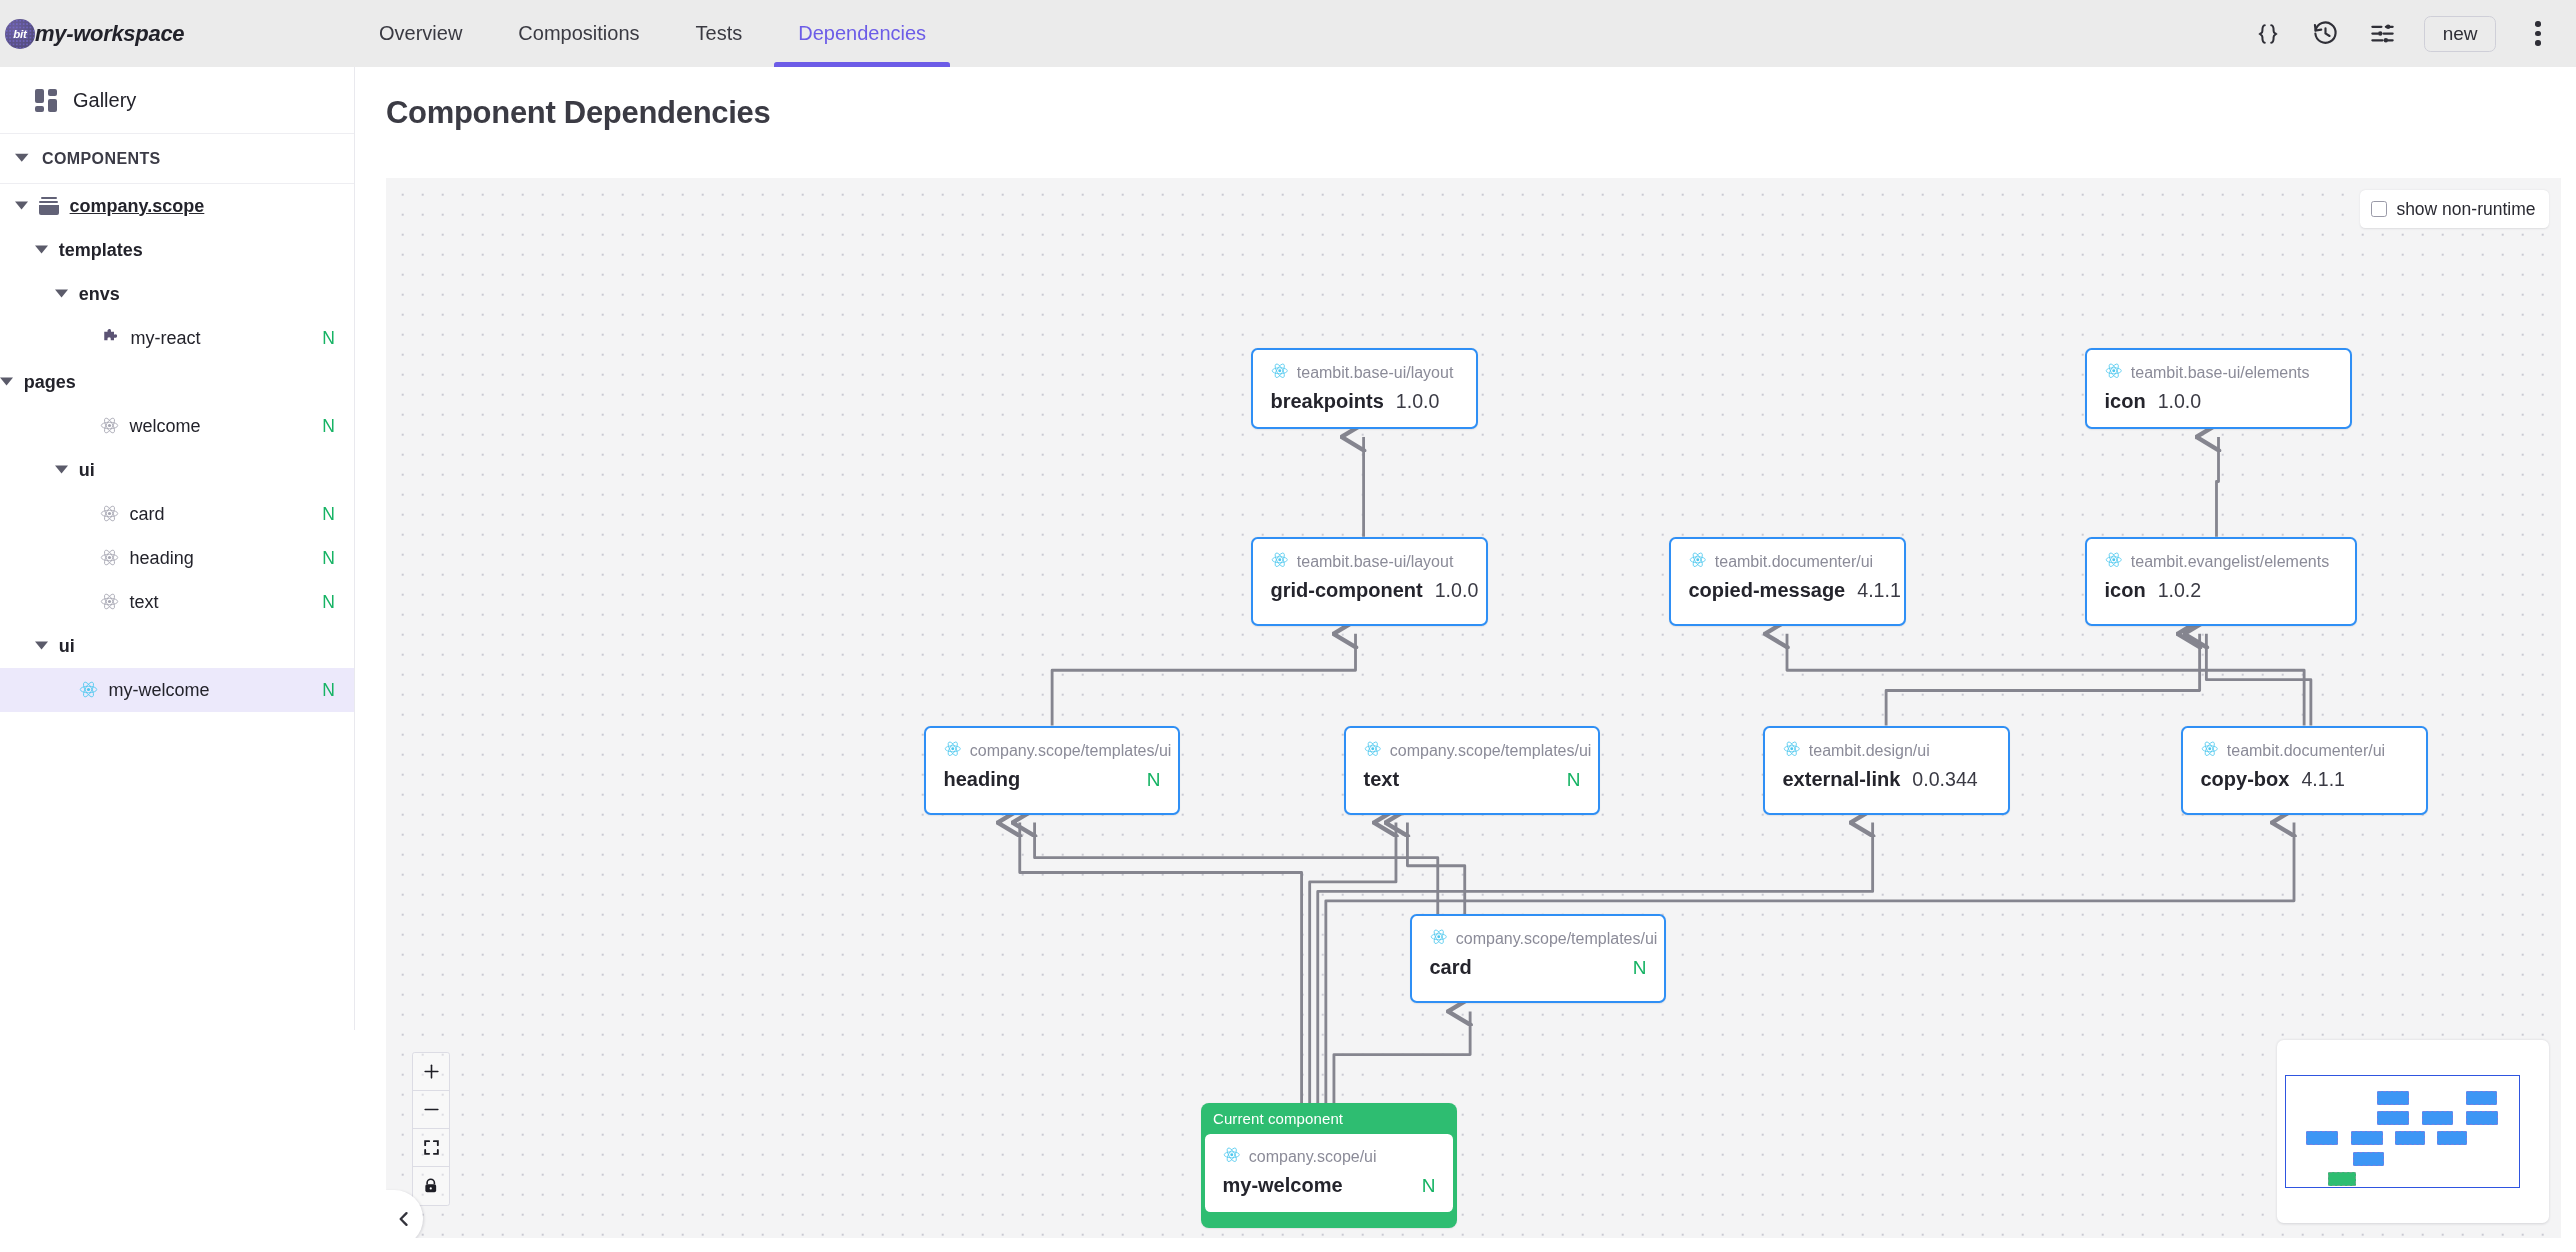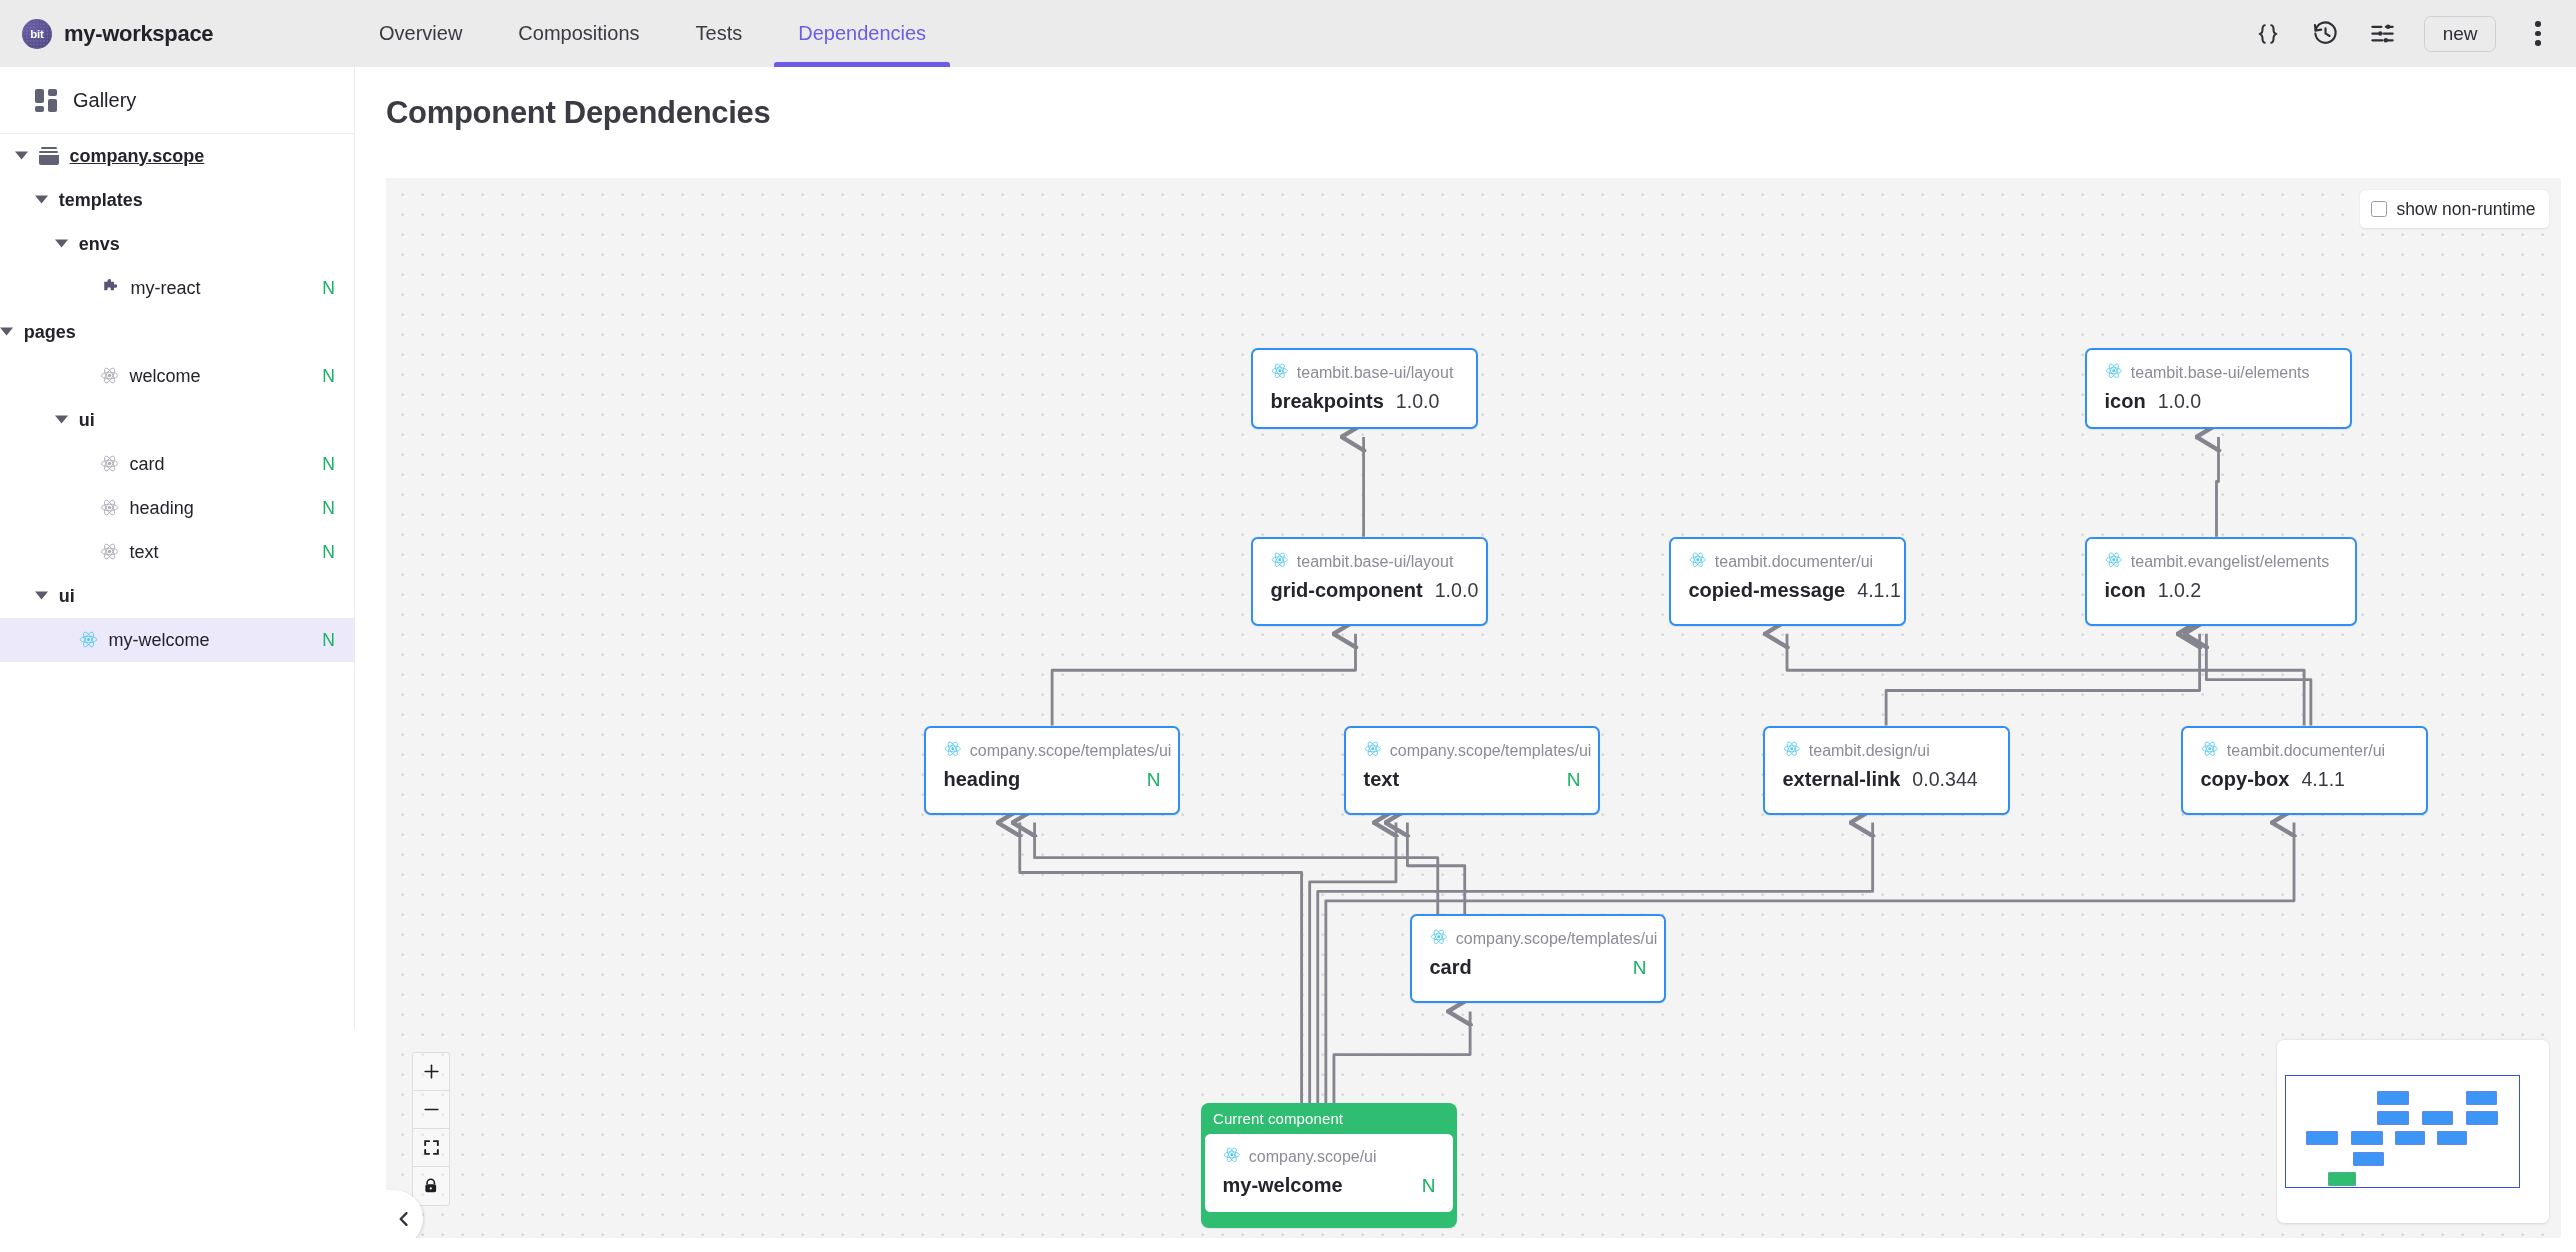--- a/index.html
+++ b/index.html
@@ -11,21 +11,21 @@
     color: #2b2b32;
     overflow: hidden;
   }
 
   
   #topbar {
     position: absolute; left: 0; top: 0; width: 2576px; height: 67px;
     background: #ebebeb;
     display: flex; align-items: center;
   }
-  #ws-brand { display: flex; align-items: center; gap: 12px; padding-left: 22px; width: 351px; }
+  #ws-brand { display: flex; align-items: center; padding-left: 5px; width: 351px; font-style: italic; }
   #bit-logo {
     width: 30px; height: 30px; border-radius: 50%;
     background: radial-gradient(circle at 30% 30%, #6b5f9e 0%, #4b4673 100%);
     display: flex; align-items: center; justify-content: center;
     color: #fff; font-size: 11.5px; font-weight: 700; letter-spacing: -0.2px;
     position: relative; overflow: hidden;
   }
   #bit-logo::after {
     content: ""; position: absolute; inset: 0;
     background-image: radial-gradient(#7b6fe0 0.7px, transparent 0.8px);
@@ -252,20 +252,28 @@
   <div id="gallery-row">
     <div id="gallery-icon">
         <i></i>
         <i></i>
         <i></i>
         <i></i>
       </div>
     <div id="gallery-label">Gallery</div>
   </div>
 
+  <div id="components-head">
+    <span class="caret">
+      <svg width="13.5" height="13.5" viewBox="0 0 10 10">
+          <polygon points="0,2 10,2 5,8" fill="#5b5b6a"></polygon>
+        </svg>
+    </span>
+    <span id="components-label">COMPONENTS</span>
+  </div>
 
   <div id="tree">
       <div class="tree-row dir" style="padding-left: 15px; text-decoration: underline;">
         <span class="caret"><svg width="13" height="13" viewBox="0 0 10 10">
             <polygon points="0,2 10,2 5,8" fill="#5b5b6a"></polygon>
           </svg></span>
         <span class="scope-box">
           <i></i>
           <i></i>
           <i></i>

